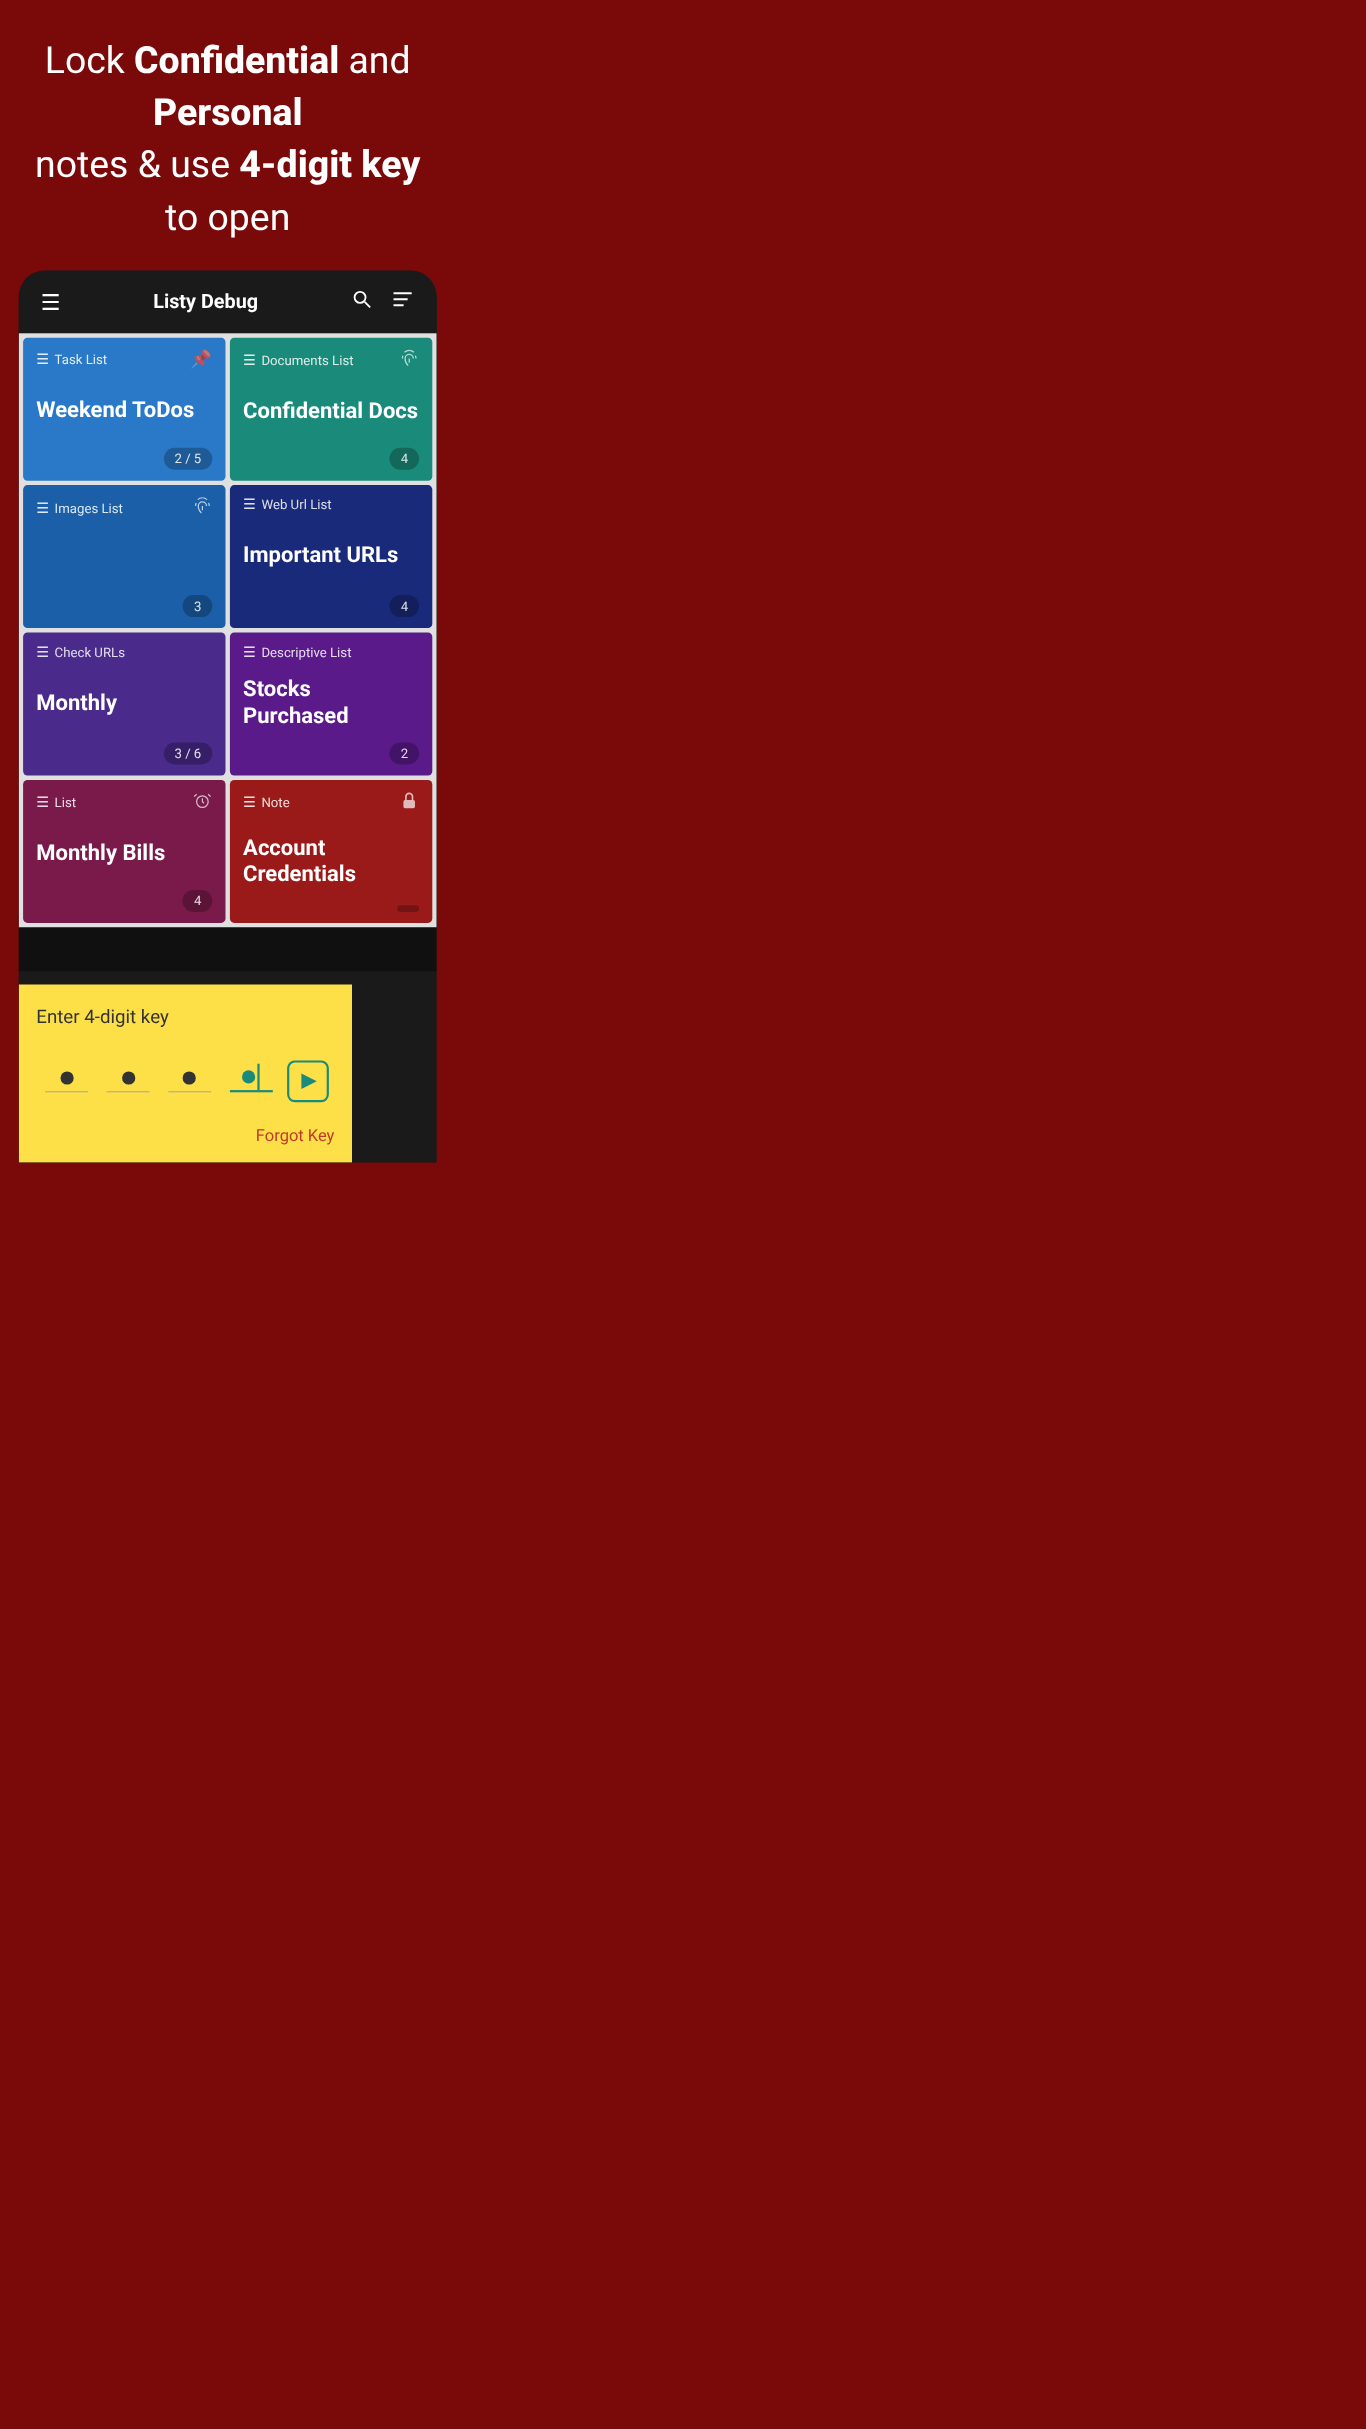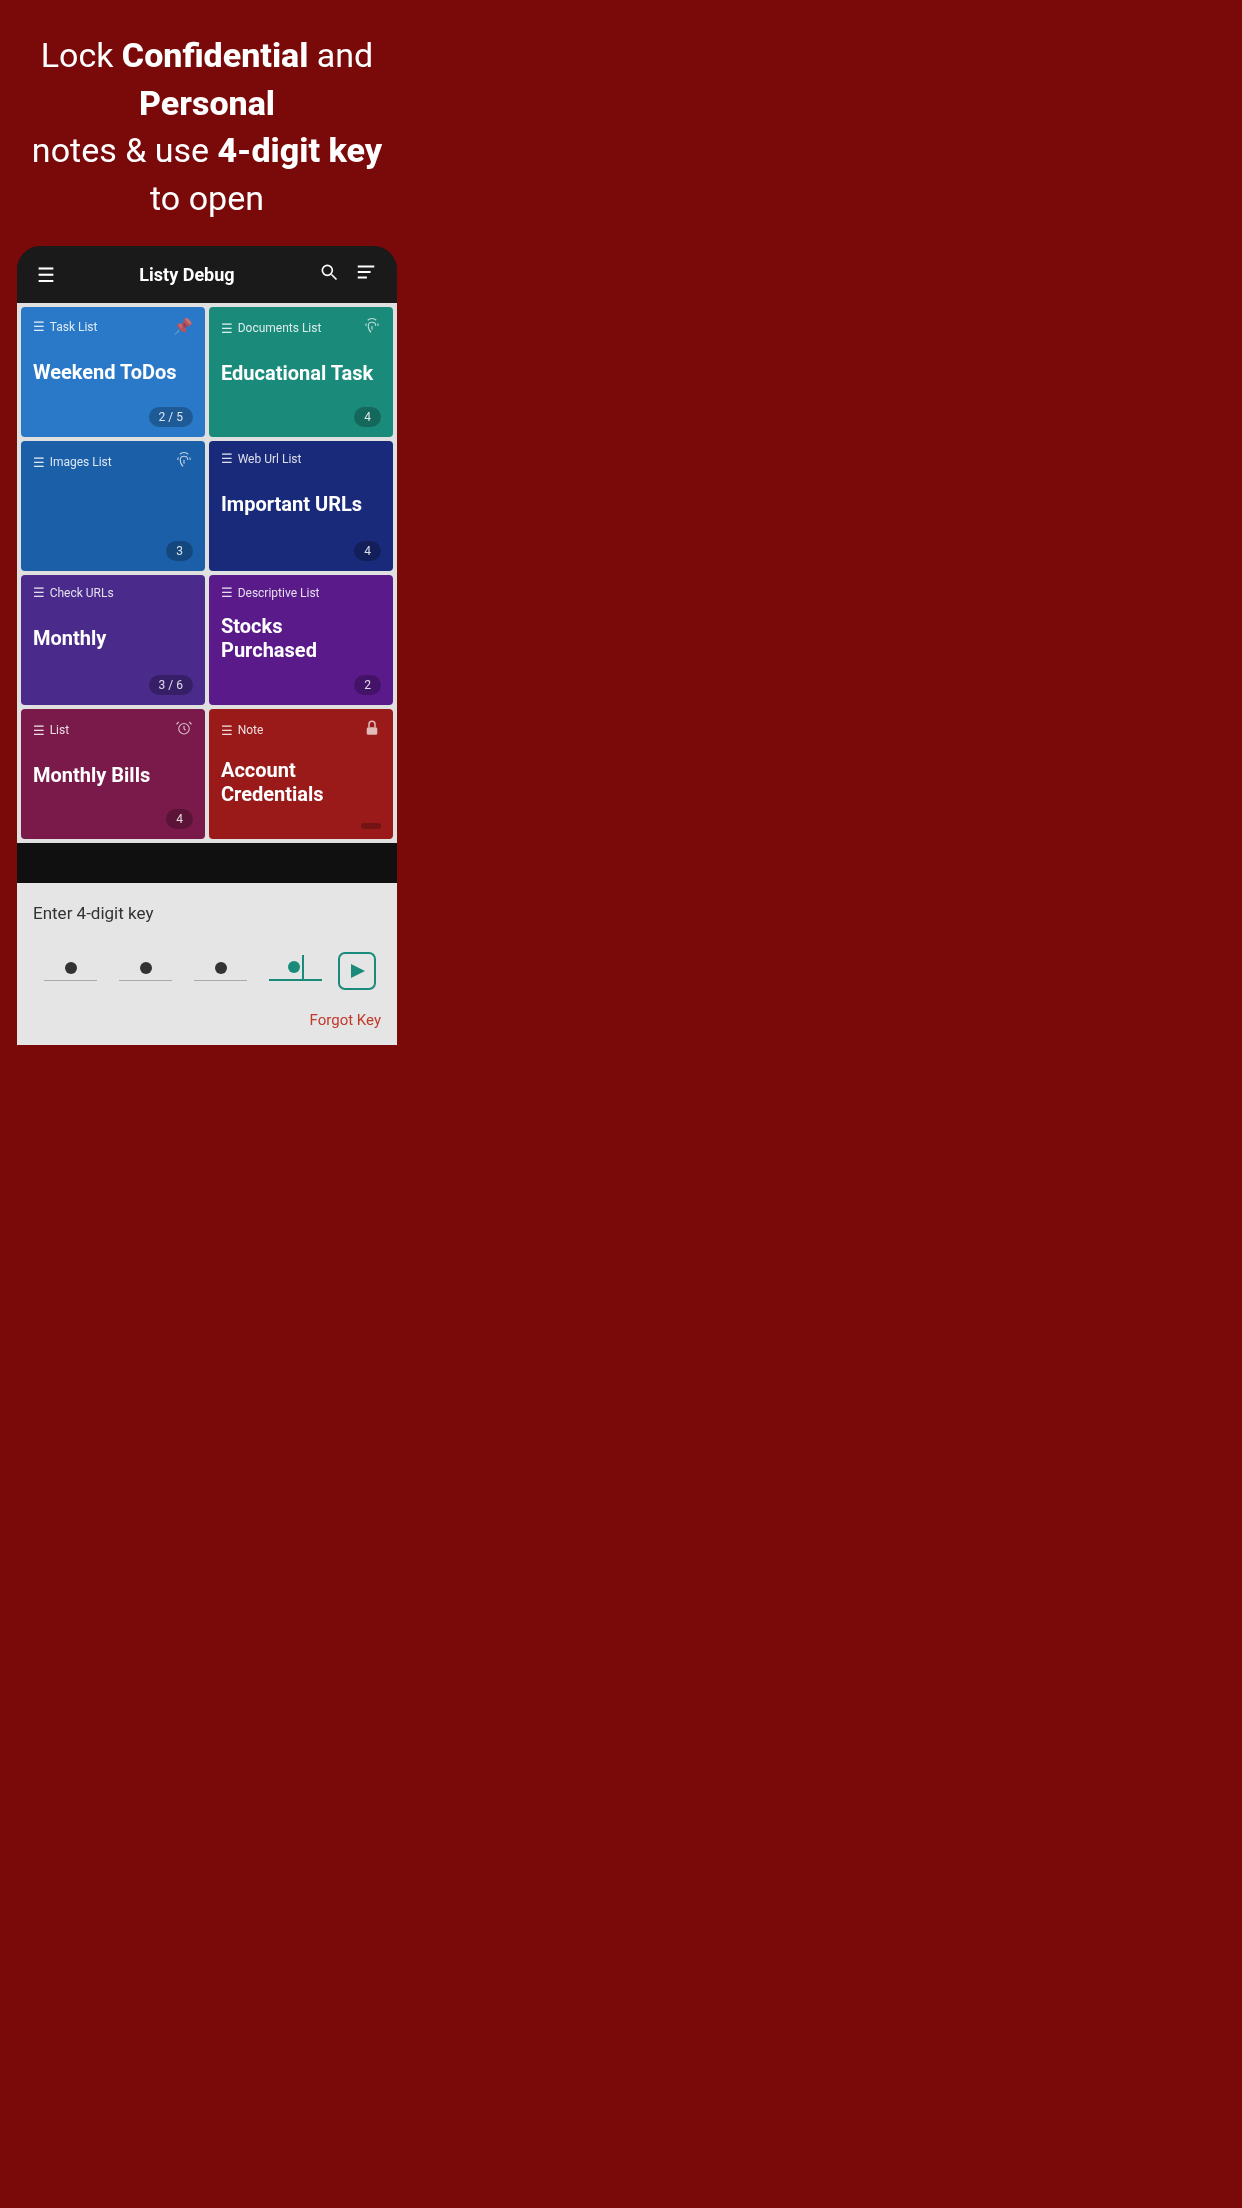--- a/index.html
+++ b/index.html
@@ -123,23 +123,24 @@
     .card-teal       { background: #1a8a7a; }
     .card-blue-dark  { background: #1a5fa8; }
     .card-indigo     { background: #1a2a7a; }
     .card-purple     { background: #4a2a8a; }
     .card-violet     { background: #5a1a8a; }
     .card-maroon     { background: #7a1a4a; }
     .card-red        { background: #9a1a1a; }
 
     
     .bottom-sheet {
-      background: #e5e5e5;
-      width: 380px;
+      background: #fde047;
+      width: 303px;
       padding: 20px 16px 16px;
+      margin-top: 12px;
     }
 
     .pin-label {
       font-size: 17px;
       color: #333;
       margin-bottom: 24px;
     }
 
     .pin-row {
       display: flex;
@@ -253,21 +254,21 @@
             <path d="M12 2C9.8 2 7.8 2.9 6.3 4.3"></path>
               <path d="M17.7 4.3C16.2 2.9 14.2 2 12 2"></path>
             <path d="M4.5 8.5C4 9.6 3.7 10.8 3.7 12"></path>
               <path d="M20.3 12c0-1.2-.3-2.4-.8-3.5"></path>
             <path d="M12 7c-2.8 0-5 2.2-5 5 0 3.5 1.5 6.5 3.8 8.5"></path>
             <path d="M17 12c0-2.8-2.2-5-5-5"></path>
               <path d="M12 12v5"></path>
           </svg>
         </span>
       </div>
-      <div class="card-title">Educational Task</div>
+      <div class="card-title">Confidential Docs</div>
       <div class="card-badge">4</div>
     </div>
 
     <div class="card card-blue-dark">
       <div class="card-header">
         <div class="card-type">
           <span class="card-type-icon">☰</span>
           <span>Images List</span>
         </div>
         <span class="card-action-icon">

